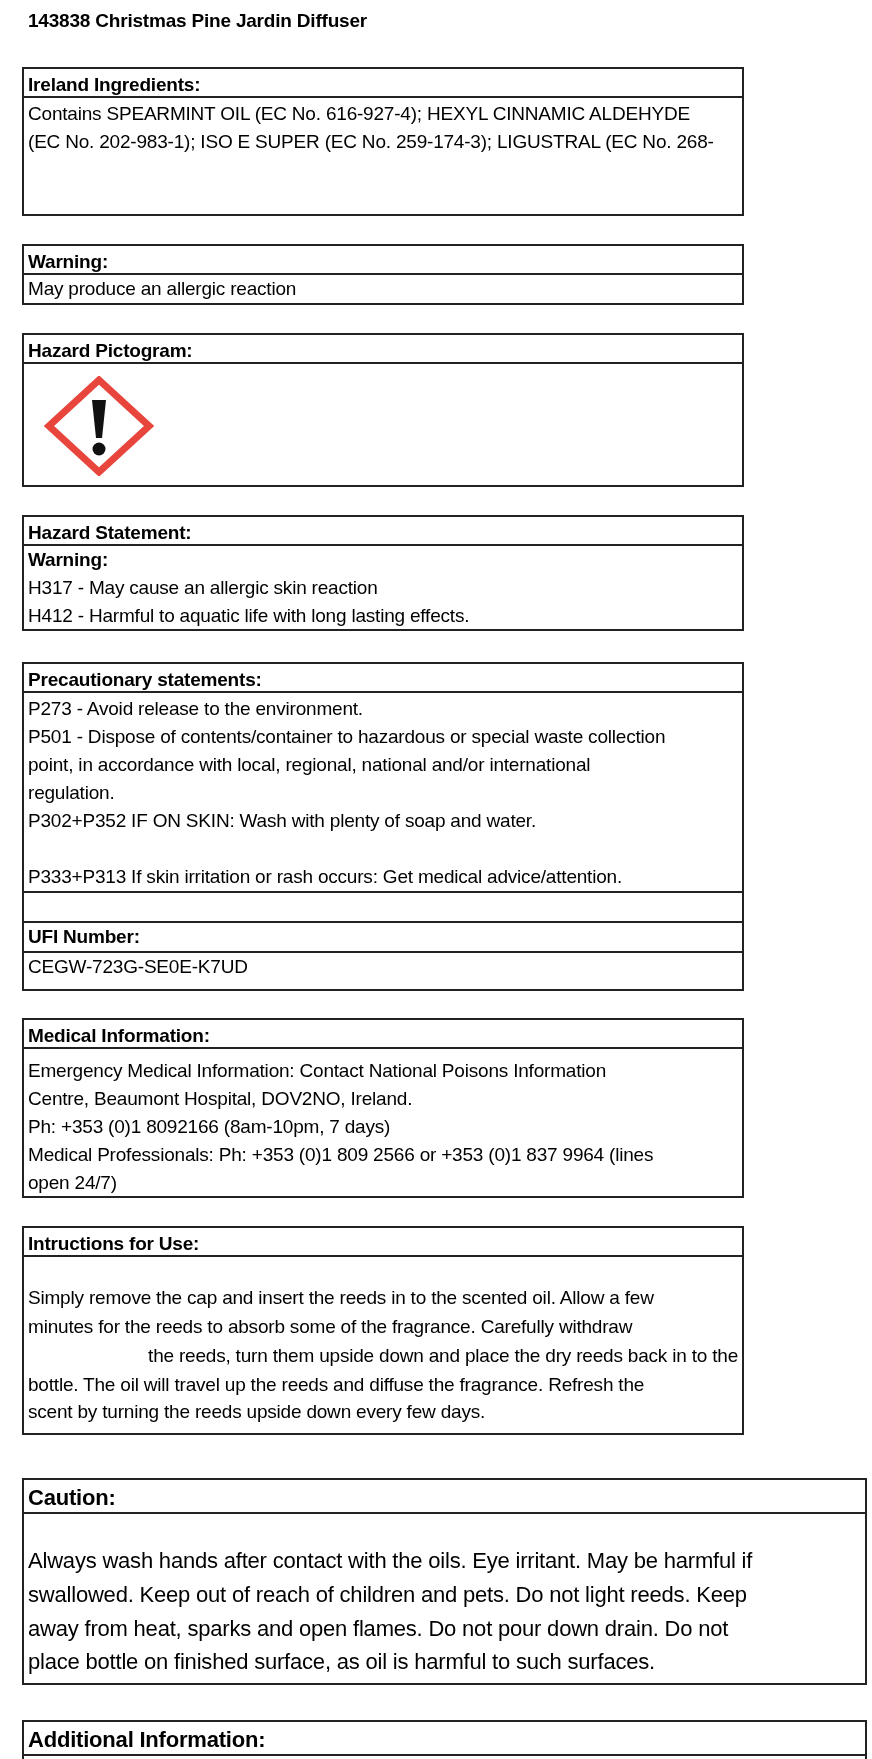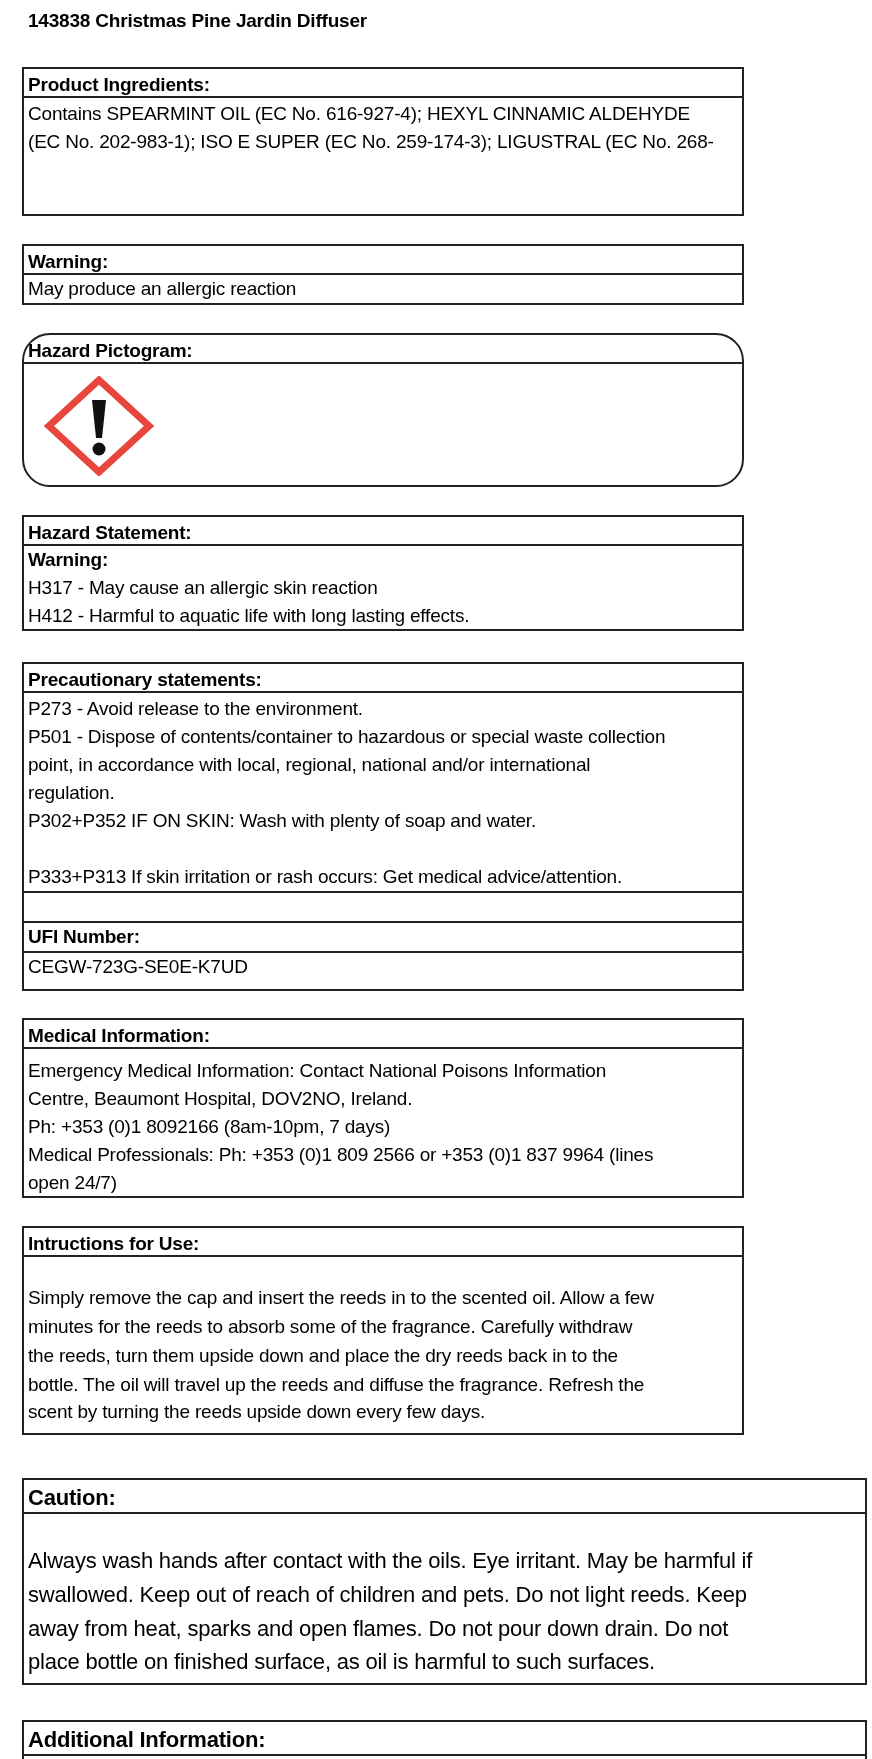--- a/index.html
+++ b/index.html
@@ -36,33 +36,33 @@
     .pict { height: 120px; position: relative; }
     .pict svg { position: absolute; left: 20px; top: 12px; }
     .spacer { height: 26px; }
   </style>
 </head>
 <body>
 
 <div class="title">143838 Christmas Pine Jardin Diffuser</div>
 
 <div class="box" style="top:67px; height:149px;">
-  <div class="hdr">Product Ingredients:</div>
+  <div class="hdr">Ireland Ingredients:</div>
   <div class="body-text" style="">
     <div class="row" style="padding:0">Contains SPEARMINT OIL (EC No. 616-927-4); HEXYL CINNAMIC ALDEHYDE</div>
     <div class="row" style="padding:0">(EC No. 202-983-1); ISO E SUPER (EC No. 259-174-3); LIGUSTRAL (EC No. 268-</div>
   </div>
 </div>
 
 <div class="box" style="top:244px; height:61px;">
   <div class="hdr">Warning:</div>
   <div class="row">May produce an allergic reaction</div>
 </div>
 
-<div class="box" style="top:333px; height:154px;border-radius:28px;">
+<div class="box" style="top:333px; height:154px;">
   <div class="hdr">Hazard Pictogram:</div>
   <div class="pict">
     <svg width="110" height="100" viewBox="0 0 110 100">
       <polygon points="55,4 105,50 55,96 5,50" fill="#fff" stroke="#e8453c" stroke-width="7"></polygon>
       <path d="M48,24 L62,24 L58,62 L52,62 Z" fill="#111"></path>
       <circle cx="55" cy="73" r="6.5" fill="#111"></circle>
     </svg>
   </div>
 </div>
 
@@ -99,21 +99,21 @@
     <div class="row">open 24/7)</div>
   </div>
 </div>
 
 <div class="box" style="top:1226px; height:209px;">
   <div class="hdr">Intructions for Use:</div>
   <div class="spacer"></div>
   <div>
     <div class="row" style="line-height:29px;">Simply remove the cap and insert the reeds in to the scented oil. Allow a few</div>
     <div class="row" style="line-height:29px;">minutes for the reeds to absorb some of the fragrance. Carefully withdraw</div>
-    <div class="row" style="line-height:29px;">the reeds, turn them upside down and place the dry reeds back in to the</div>
+    <div class="row" style="line-height:29px;text-align:right;">the reeds, turn them upside down and place the dry reeds back in to the</div>
     <div class="row" style="line-height:29px;">bottle. The oil will travel up the reeds and diffuse the fragrance. Refresh the</div>
     <div class="row" style="line-height:26px;">scent by turning the reeds upside down every few days.</div>
   </div>
 </div>
 
 <div class="box wide big" style="top:1446px; height:207px;">
   <div class="hdr">Caution:</div>
   <div style="height:30px;"></div>
   <div>
     <div class="row" style="line-height:34px;">Always wash hands after contact with the oils. Eye irritant. May be harmful if</div>

